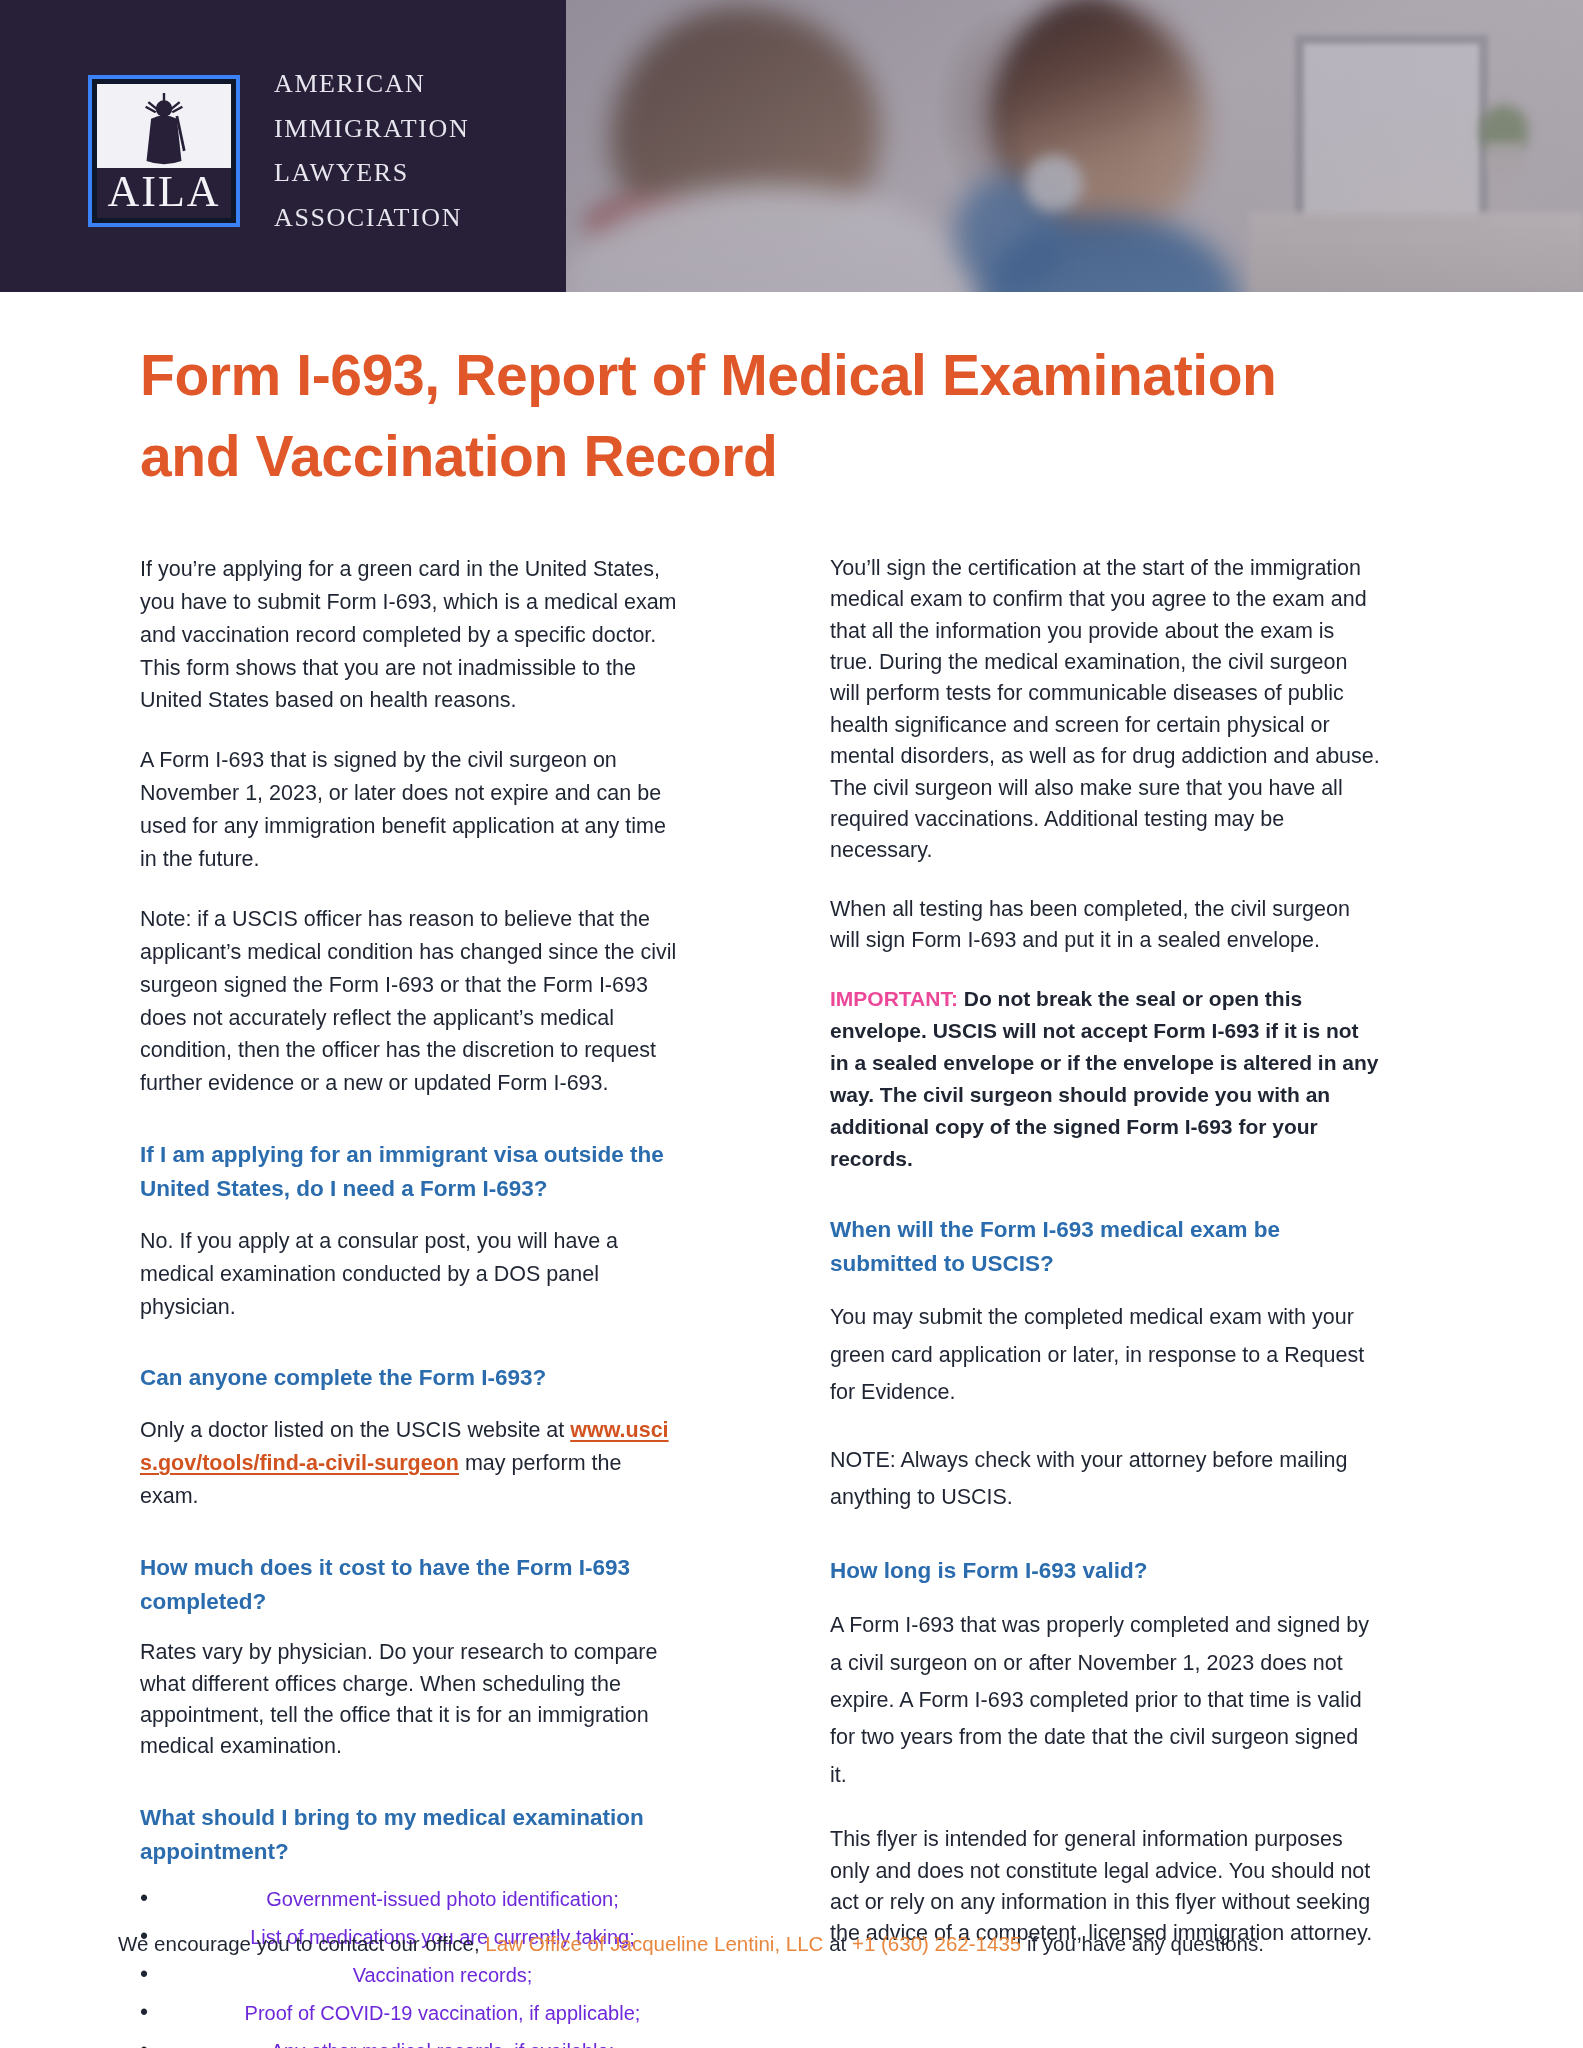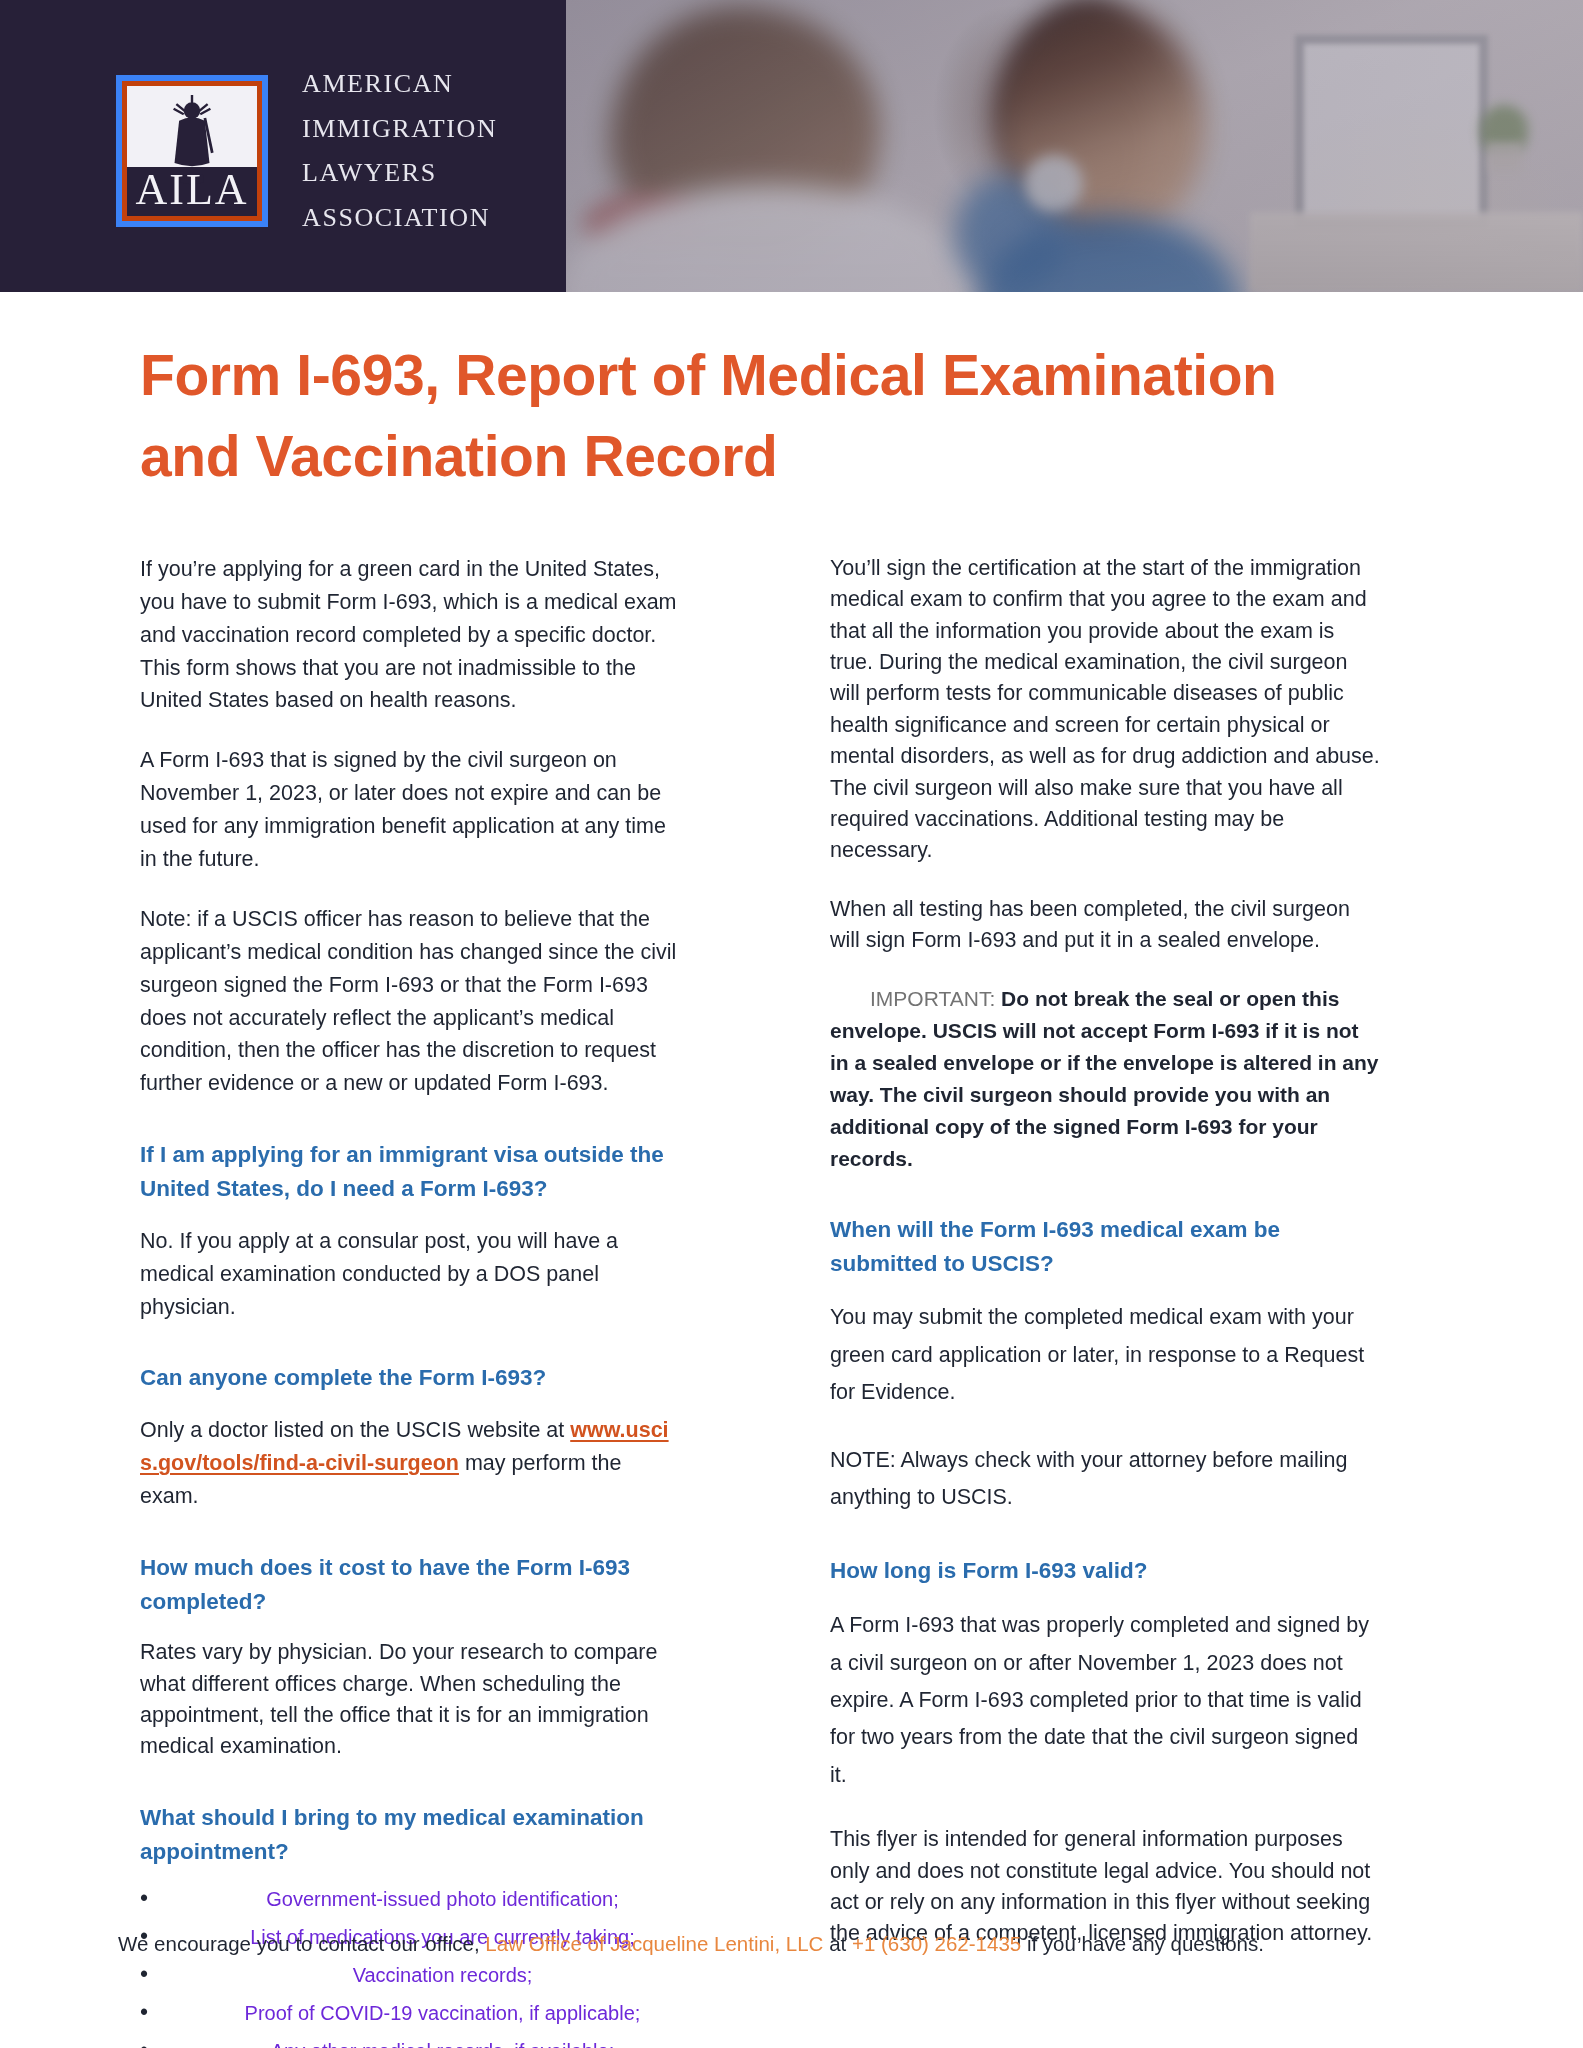--- a/index.html
+++ b/index.html
@@ -149,26 +149,25 @@
   .logo-lock {
     position: absolute;
     left: 88px; top: 62px;
     display: flex;
     align-items: center;
     gap: 34px;
   }
   .logo-mark {
     width: 152px;
     height: 152px;
-    border: 6px solid #3b82f6;
+    border: 4px solid #3b82f6;
     box-sizing: border-box;
-    background: #c2410c;
+    background: #0f172a;
     position: relative;
     overflow: hidden;
-    margin-left: 28px;
   }
   .logo-mark-inner {
     position: absolute;
     left: 5px; top: 5px; right: 5px; bottom: 5px;
     background: #272038;
   }
   .logo-white-field {
     position: absolute;
     left: 0; top: 0;
     width: 100%; height: 62%;
@@ -292,23 +291,22 @@
   }
 
   .important-block {
     margin: 0 0 27px 0;
     font-size: 21px;
     line-height: 1.52;
     font-weight: bold;
     color: #1f2532;
   }
   .important-tag {
-    color: #737373;
-    font-weight: normal;
-    margin-left: 40px;
+    color: #ec4899;
+    font-weight: bold;
   }
 
   
   .footer {
     position: absolute;
     left: 0;
     top: 1930px;
     width: 1583px;
     padding: 0 118px;
     box-sizing: border-box;

